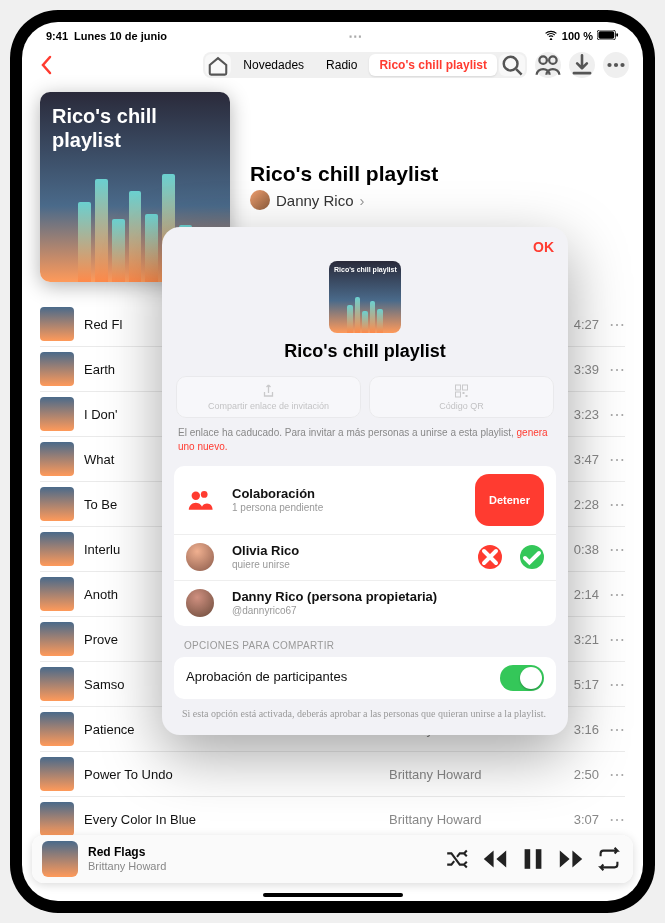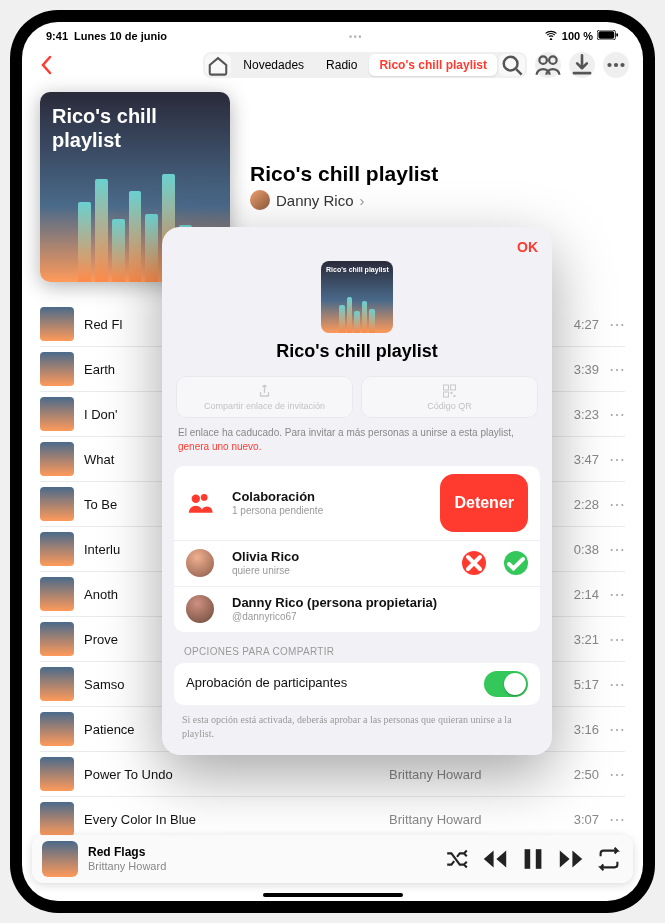--- a/index.html
+++ b/index.html
@@ -43,42 +43,42 @@
 .track-more { width: 16px; color: #aaa; text-align: center; }
 
 .now-playing { position: absolute; left: 10px; right: 10px; bottom: 18px; height: 48px; background: rgba(250,250,250,0.95); backdrop-filter: blur(20px); border-radius: 12px; display: flex; align-items: center; padding: 6px 10px; gap: 10px; box-shadow: 0 2px 10px rgba(0,0,0,0.15); }
 .np-art { width: 36px; height: 36px; border-radius: 6px; background: linear-gradient(180deg,#4a6a8a,#ff9a5a); }
 .np-info { flex: 1; line-height: 1.2; }
 .np-title { font-size: 12px; font-weight: 600; }
 .np-artist { font-size: 11px; color: #888; }
 .np-ctrl { width: 28px; height: 28px; display: flex; align-items: center; justify-content: center; color: #222; }
 
 .home-ind { position: absolute; bottom: 4px; left: 50%; transform: translateX(-50%); width: 140px; height: 4px; background: #000; border-radius: 2px; }
-.modal { position: absolute; left: 140px; right: 91px; top: 205px; background: #f2f2f6; border-radius: 18px; box-shadow: 0 20px 60px rgba(0,0,0,0.35); padding: 12px 0 10px; }
+.modal { position: absolute; left: 140px; right: 75px; top: 205px; background: #f2f2f6; border-radius: 18px; box-shadow: 0 20px 60px rgba(0,0,0,0.35); padding: 12px 0 10px; }
 .modal-header { display: flex; justify-content: flex-end; padding: 0 14px; }
 .modal-ok { color: #ff3b30; font-weight: 600; font-size: 14px; }
 .modal-art { width: 72px; height: 72px; border-radius: 8px; background: linear-gradient(180deg,#2a2a3a,#4a6a8a 55%,#ff9a5a); margin: 6px auto 8px; position: relative; overflow: hidden; }
 .modal-art-title { position: absolute; top: 5px; left: 5px; color:#fff; font-size: 7px; font-weight: 700; line-height: 1.1; }
 .modal-art .hero-bars { left: 25%; right: 25%; height: 55%; gap: 2px; }
 .modal-title { text-align: center; font-size: 18px; font-weight: 700; margin-bottom: 14px; padding: 0 16px; }
 .share-row { display: flex; gap: 8px; padding: 0 14px; }
 .share-btn { flex: 1; border: 1px solid #e0e0e0; background: #fff; border-radius: 10px; padding: 6px; text-align: center; opacity: 0.45; }
 .share-btn-ic { height: 16px; color: #999; }
 .share-btn-lbl { font-size: 9px; color: #888; margin-top: 2px; }
 .link-msg { font-size: 10px; color: #888; padding: 8px 16px 12px; line-height: 1.4; }
 .link-msg a { color: #ff3b30; text-decoration: none; }
 
 .list-card { background: #fff; margin: 0 12px; border-radius: 10px; overflow: hidden; }
 .list-row { display: flex; align-items: center; padding: 8px 12px; gap: 18px; border-bottom: 0.5px solid #eee; }
 .list-row:last-child { border-bottom: none; }
 .collab-icon { width: 28px; height: 28px; display: flex; align-items: center; justify-content: center; color: #ff3b30; }
 .row-body { flex: 1; line-height: 1.25; }
 .row-title { font-size: 13px; font-weight: 600; color: #111; }
 .row-sub { font-size: 10px; color: #999; }
-.pill-stop { background: #ff3b30; color: #fff; font-size: 16px; font-weight: 600; padding: 20px 14px; border-radius: 14px; }
+.pill-stop { background: #ff3b30; color: #fff; font-size: 11px; font-weight: 600; padding: 20px 14px; border-radius: 14px; }
 .avatar-md { width: 28px; height: 28px; border-radius: 50%; background: radial-gradient(circle at 40% 30%, #f0b090, #8a5a4a); flex-shrink: 0; }
 .avatar-md.alt { background: radial-gradient(circle at 40% 30%, #d09080, #6a4a3a); }
 .circ-btn { width: 24px; height: 24px; border-radius: 50%; display: flex; align-items: center; justify-content: center; color: #fff; }
 .circ-red { background: #ff3b30; }
 .circ-green { background: #34c759; }
 
 .section-label { font-size: 10px; color: #999; letter-spacing: 0.3px; text-transform: uppercase; padding: 14px 22px 6px; }
 .toggle { width: 44px; height: 26px; background: #34c759; border-radius: 13px; position: relative; }
 .toggle::after { content: ''; position: absolute; right: 2px; top: 2px; width: 22px; height: 22px; background: #fff; border-radius: 50%; box-shadow: 0 1px 2px rgba(0,0,0,0.3); }
 .footnote { font-size: 10px; color: #999; padding: 8px 20px 4px; line-height: 1.4; font-family: Liberation Serif, serif; }

